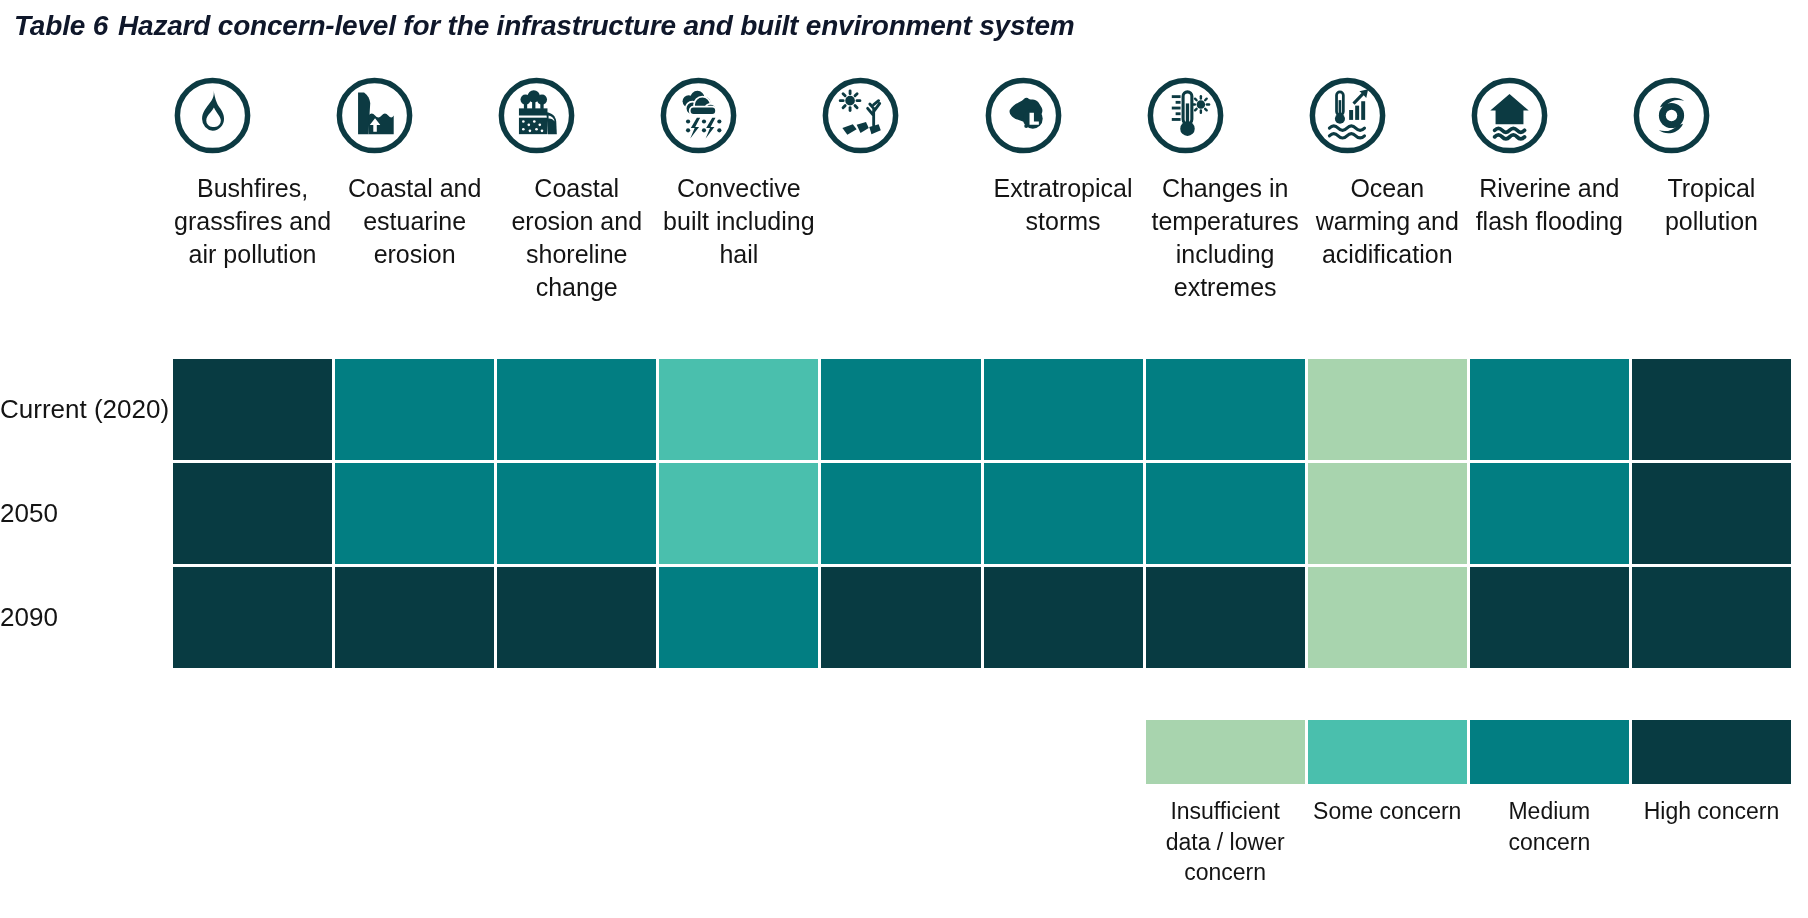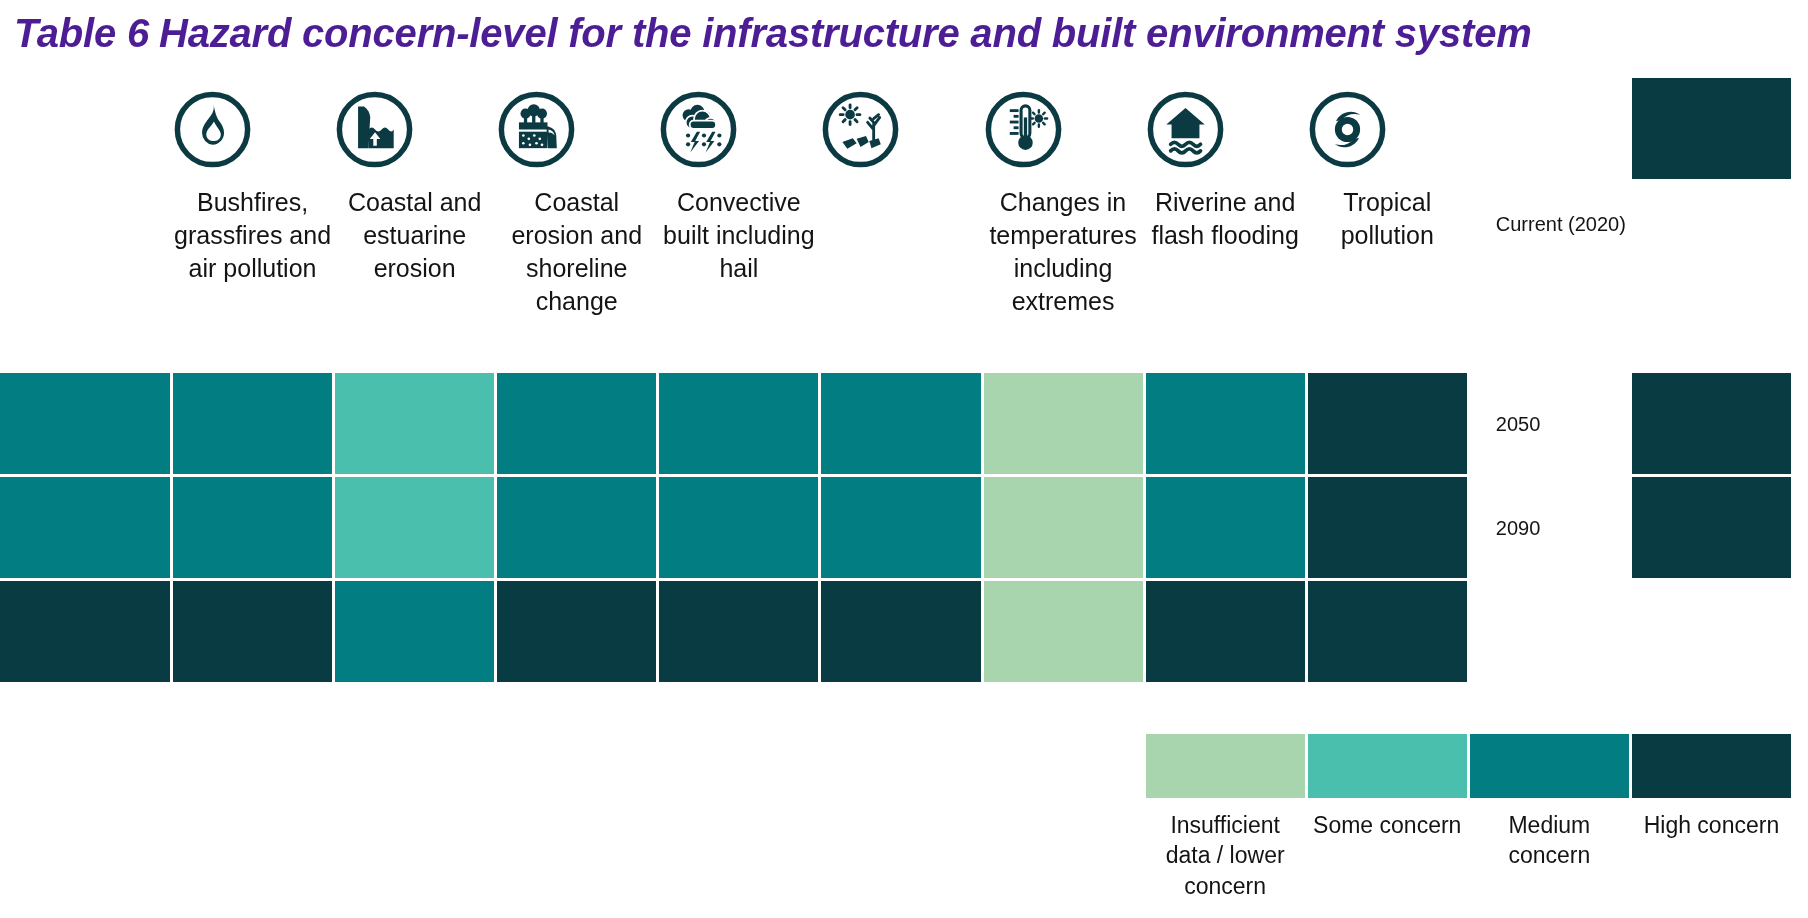--- a/index.html
+++ b/index.html
@@ -1,42 +1,42 @@
 <!DOCTYPE html>
 <html><head>
 <meta charset="utf-8">
 <style>
   html,body{margin:0;padding:0;background:#ffffff;}
   body{
     width:1808px;height:918px;overflow:hidden;position:relative;
     font-family:"Liberation Sans", sans-serif;color:#1a1a1a;
   }
   .page-title{
-    margin:10px 0 0 14px;font-size:40px;font-style:italic;line-height:1.15;
-    color:#4c1d95;letter-spacing:-0.2px;
+    margin:10px 0 0 14px;font-size:28px;font-style:italic;line-height:1.15;
+    color:#0f172a;letter-spacing:-0.2px;
   }
   .page-title .title-prefix{font-weight:bold;margin-right:10px;}
   #hazard-table{
     display:grid;grid-template-columns:170px repeat(10,1fr);
     gap:3px;width:1791px;margin-top:22px;background:#ffffff;
   }
   .corner,.filler{background:#ffffff;}
   .col-head{
     display:flex;flex-direction:column;
     height:292px;padding-top:12px;box-sizing:border-box;background:#fff;
   }
   .icon-circle{width:79px;height:79px;color:#0c3a42;flex:0 0 auto;}
   .icon-circle svg{width:100%;height:100%;display:block;}
   .col-label{
     margin-top:17px;font-size:25px;line-height:1.32;text-align:center;
     color:#141414;
   }
   .row-label{
-    display:flex;align-items:center;font-size:20px;line-height:1.3;
-    padding-left:26px;box-sizing:border-box;background:#fff;color:#141414;
+    display:flex;align-items:center;font-size:26px;line-height:1.3;
+    box-sizing:border-box;background:#fff;color:#141414;
   }
   .hm-cell{height:101px;}
   .spacer-row{height:46px;background:#fff;}
   .legend-swatch{height:64px;}
   .legend-label{
     font-size:23px;line-height:1.32;text-align:center;padding-top:9px;
     color:#141414;background:#fff;
   }
 </style>
 </head>
@@ -146,20 +146,32 @@
           <g stroke="currentColor" stroke-width="2.6" stroke-linecap="round" fill="none">
             <path d="M48 45V30.5m0 5.5l-5.5-6.5m5.5 3l5.5-7.5m-5.5 4.5l-3.5-4m3.5.5l4.5-3.5"></path>
           </g>
           <g fill="currentColor">
             <path d="M19.5 47.5l9.5-3.5 3.5 4.5-8.5 5z"></path>
             <path d="M32.5 44.5l8.5-2.5 2.5 5.5-7.5 4.5z"></path>
             <path d="M44 46.5l8.5-2.5 2 5.5-8.5 3.5z"></path>
           </g>
         </svg>
       </div>
+    </div>
+    <div class="col-head">
+      <div class="icon-circle">
+        <svg viewBox="0 0 72 72">
+          <circle cx="36" cy="36" r="32" fill="none" stroke="currentColor" stroke-width="5"></circle>
+          <path fill="currentColor" d="M23.5 31c2.5-4.5 7.5-6.5 11-8.5 1.8-1 2.3-2.7 4.3-2.7 1.6 0 2.2 1.6 3.9 1.6 2.5 0 5.5.3 7 2.7l2.8 4.5c1.3 2.3.8 4.8-.8 7.3-1.3 2-2.4 4.2-5 4.6l-1.3.4c-2.7 1-5.6 2-8.7 1l-7.9-2.8c-3.2-1.6-6.4-5-5.3-8.1z"></path>
+          <circle fill="currentColor" cx="38.5" cy="45.5" r="1.8"></circle>
+          <circle fill="currentColor" cx="44.5" cy="39" r="9"></circle>
+          <path fill="#fff" d="M41.5 33.5h4v8h4.5v3h-8.5z"></path>
+        </svg>
+      </div>
+      <div class="col-label">Extratropical storms</div>
     </div>
     <div class="col-head">
       <div class="icon-circle">
         <svg viewBox="0 0 72 72">
           <circle cx="36" cy="36" r="32" fill="none" stroke="currentColor" stroke-width="5"></circle>
           <g fill="currentColor">
             <rect x="23.5" y="17.5" width="8" height="2.6"></rect>
             <rect x="27" y="22.7" width="4.5" height="2.6"></rect>
             <rect x="23.5" y="27.9" width="8" height="2.6"></rect>
             <rect x="27" y="33.1" width="4.5" height="2.6"></rect>
@@ -175,20 +187,41 @@
             <line x1="42.5" y1="26" x2="44.5" y2="26"></line>
             <line x1="55.5" y1="26" x2="57.5" y2="26"></line>
             <line x1="44.7" y1="20.7" x2="46.1" y2="22.1"></line>
             <line x1="53.9" y1="29.9" x2="55.3" y2="31.3"></line>
             <line x1="55.3" y1="20.7" x2="53.9" y2="22.1"></line>
             <line x1="46.1" y1="29.9" x2="44.7" y2="31.3"></line>
           </g>
         </svg>
       </div>
       <div class="col-label">Changes in temperatures including extremes</div>
+    </div>
+    <div class="col-head">
+      <div class="icon-circle">
+        <svg viewBox="0 0 72 72">
+          <circle cx="36" cy="36" r="32" fill="none" stroke="currentColor" stroke-width="5"></circle>
+          <rect x="26" y="14.5" width="6.2" height="21" rx="3.1" fill="none" stroke="currentColor" stroke-width="2.5"></rect>
+          <circle cx="29.1" cy="39" r="4.6" fill="currentColor"></circle>
+          <rect x="27.9" y="22" width="2.4" height="14" fill="currentColor"></rect>
+          <g fill="currentColor">
+            <rect x="37.5" y="31" width="3.6" height="9"></rect>
+            <rect x="43" y="27" width="3.6" height="13"></rect>
+            <rect x="48.5" y="23" width="3.6" height="17"></rect>
+            <path d="M46.8 13.8l8-1.7-1.7 8-2.3-2.5-8.3 8.5-2-2 8.3-8.5z"></path>
+          </g>
+          <g stroke="currentColor" stroke-width="2.8" fill="none" stroke-linecap="round">
+            <path d="M19.5 47.5q4-4 8 0t8 0t8 0t8 0"></path>
+            <path d="M19.5 54.5q4-4 8 0t8 0t8 0t8 0"></path>
+          </g>
+        </svg>
+      </div>
+      <div class="col-label">Ocean warming and acidification</div>
     </div>
     <div class="col-head">
       <div class="icon-circle">
         <svg viewBox="0 0 72 72">
           <circle cx="36" cy="36" r="32" fill="none" stroke="currentColor" stroke-width="5"></circle>
           <path fill="currentColor" d="M36 16.5L53.5 31.5h-4.8V44H23.3V31.5h-4.8z"></path>
           <g stroke="currentColor" stroke-width="3.4" fill="none" stroke-linecap="round">
             <path d="M22.5 49.5q3.4-3.6 6.8 0t6.8 0t6.8 0t6.8 0"></path>
             <path d="M22.5 55.5q3.4-3.6 6.8 0t6.8 0t6.8 0t6.8 0"></path>
           </g>

